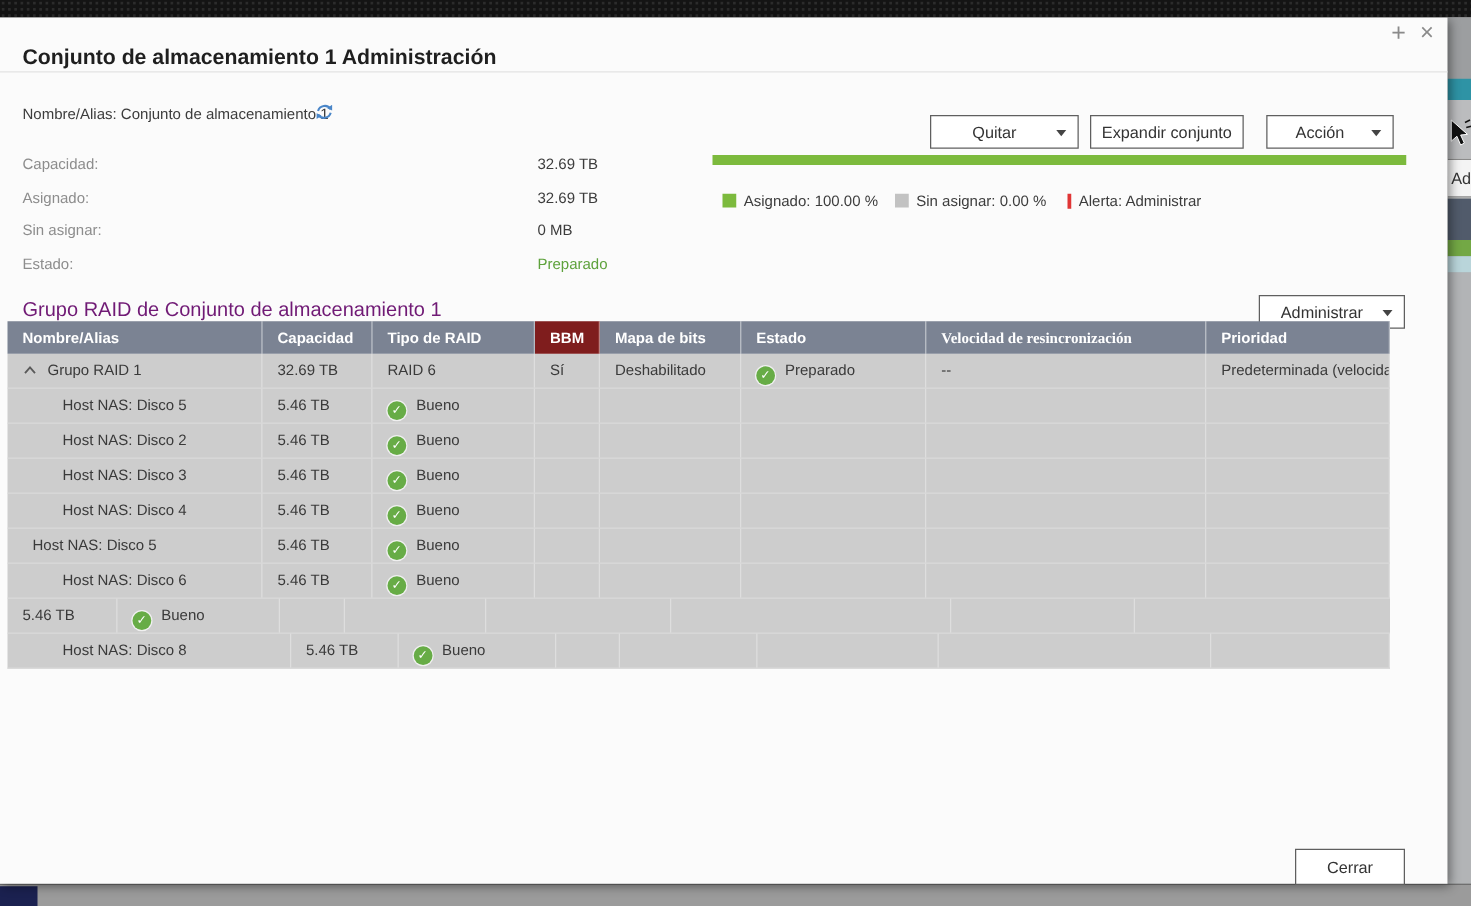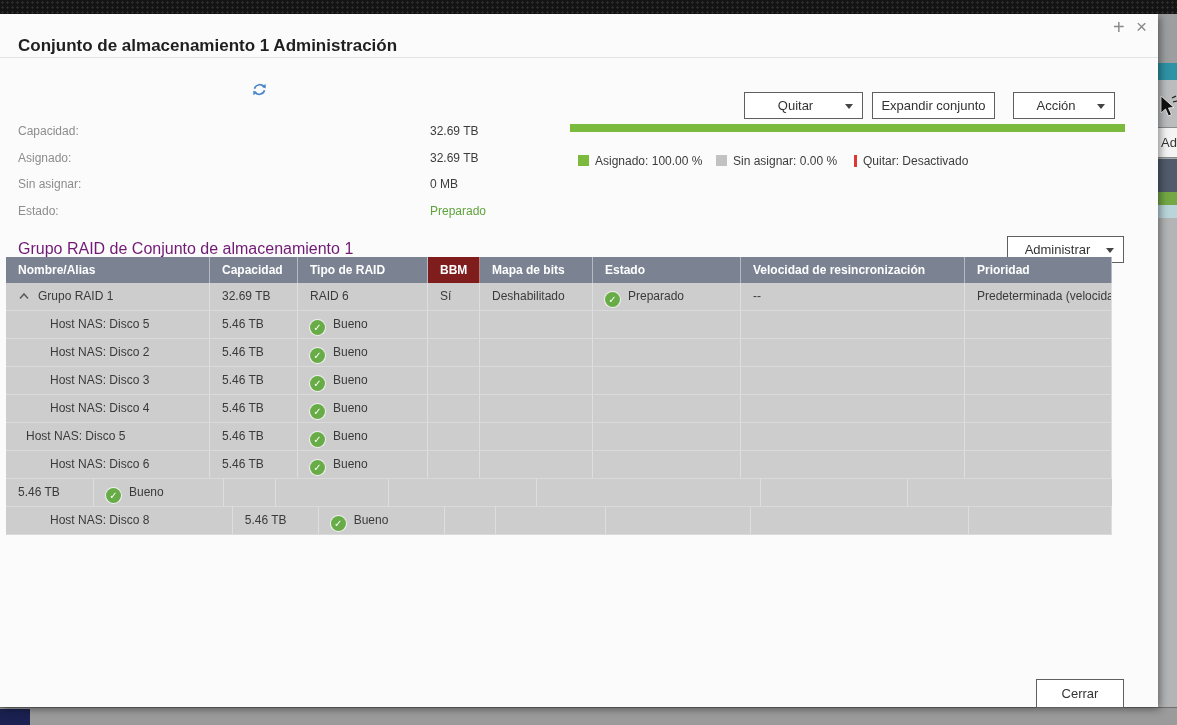--- a/index.html
+++ b/index.html
@@ -101,20 +101,21 @@
   </svg>
   <div class="bottom-strip"></div>
   <div class="bottom-navy"></div>
 
   <div class="dialog">
     <div class="dlg-title">Conjunto de almacenamiento 1 Administración</div>
     <span class="win-ctl win-plus">+</span>
     <span class="win-ctl win-close">×</span>
     <div class="dlg-divider"></div>
 
+    <div class="name-line">Nombre/Alias: Conjunto de almacenamiento 1</div>
     <svg class="refresh-ico" viewBox="0 0 16 16">
       <path d="M13.4 5.6 A6 6 0 0 0 2.6 7.2" fill="none" stroke="#4a86c8" stroke-width="1.8"></path>
       <path d="M2.6 10.4 A6 6 0 0 0 13.4 8.8" fill="none" stroke="#4a86c8" stroke-width="1.8"></path>
       <polygon points="14.6,2.0 14.6,6.8 10.4,5.0" fill="#4a86c8"></polygon>
       <polygon points="1.4,14.0 1.4,9.2 5.6,11.0" fill="#4a86c8"></polygon>
     </svg>
 
     <div class="btn btn-quitar">
       <span>Quitar</span>
       <span class="caret"></span>
@@ -135,38 +136,38 @@
     <div class="info-value" style="top:163px">0 MB</div>
     <div class="info-label" style="top:190px">Estado:</div>
     <div class="info-value estado-value" style="top:190px">Preparado</div>
 
     <div class="usage-bar-track">
       <div class="usage-bar-fill" id="usage-fill" style="width: 100%; background: rgb(124, 186, 61);"></div>
     </div>
     <div class="legend" id="legend">
         <div class="legend-item" style="left: 8px;"><span class="sq" style="background: rgb(124, 186, 61);"></span><span>Asignado: 100.00 %</span></div>
         <div class="legend-item" style="left: 146px;"><span class="sq" style="background: rgb(194, 194, 194);"></span><span>Sin asignar: 0.00 %</span></div>
-        <div class="legend-item" style="left: 284px;"><span class="bar" style="background: rgb(224, 53, 53);"></span><span>Quitar: Desactivado</span></div>
+        <div class="legend-item" style="left: 284px;"><span class="bar" style="background: rgb(224, 53, 53);"></span><span>Alerta: Administrar</span></div>
       </div>
 
     <div class="raid-title">Grupo RAID de Conjunto de almacenamiento 1</div>
     <div class="btn btn-admin">
       <span>Administrar</span>
       <span class="caret"></span>
     </div>
 
     <div class="table">
       <div class="thead" id="thead">
           <div class="th" style="width: 204px; background: rgb(123, 131, 147);">Nombre/Alias</div>
           <div class="th" style="width: 88px; background: rgb(123, 131, 147);">Capacidad</div>
           <div class="th" style="width: 130px; background: rgb(123, 131, 147);">Tipo de RAID</div>
           <div class="th" style="width: 52px; background: #7f1d1d;">BBM</div>
           <div class="th" style="width: 113px; background: rgb(123, 131, 147);">Mapa de bits</div>
           <div class="th" style="width: 148px; background: rgb(123, 131, 147);">Estado</div>
-          <div class="th" style="width: 224px; background: rgb(123, 131, 147);">Velocidad de resincronización</div>
+          <div class="th" style="width: 224px; background: rgb(123, 131, 147); font-family: Liberation Serif, serif;">Velocidad de resincronización</div>
           <div class="th" style="width: 147px; background: rgb(123, 131, 147);">Prioridad</div>
         </div>
       <div class="tbody" id="tbody">
           <div class="tr">
             <div class="td" style="padding-left: 12px; width: 204px;"><svg viewBox="0 0 12 8" class="chev" width="12" height="8">
                 <polyline points="2,6.5 6,2 10,6.5" fill="none" stroke="#5a5a5a" stroke-width="1.5"></polyline>
               </svg><span>Grupo RAID 1</span></div>
             <div class="td" style="width: 88px;">32.69 TB</div>
             <div class="td" style="width: 130px;">RAID 6</div>
             <div class="td" style="width: 52px;">Sí</div>

